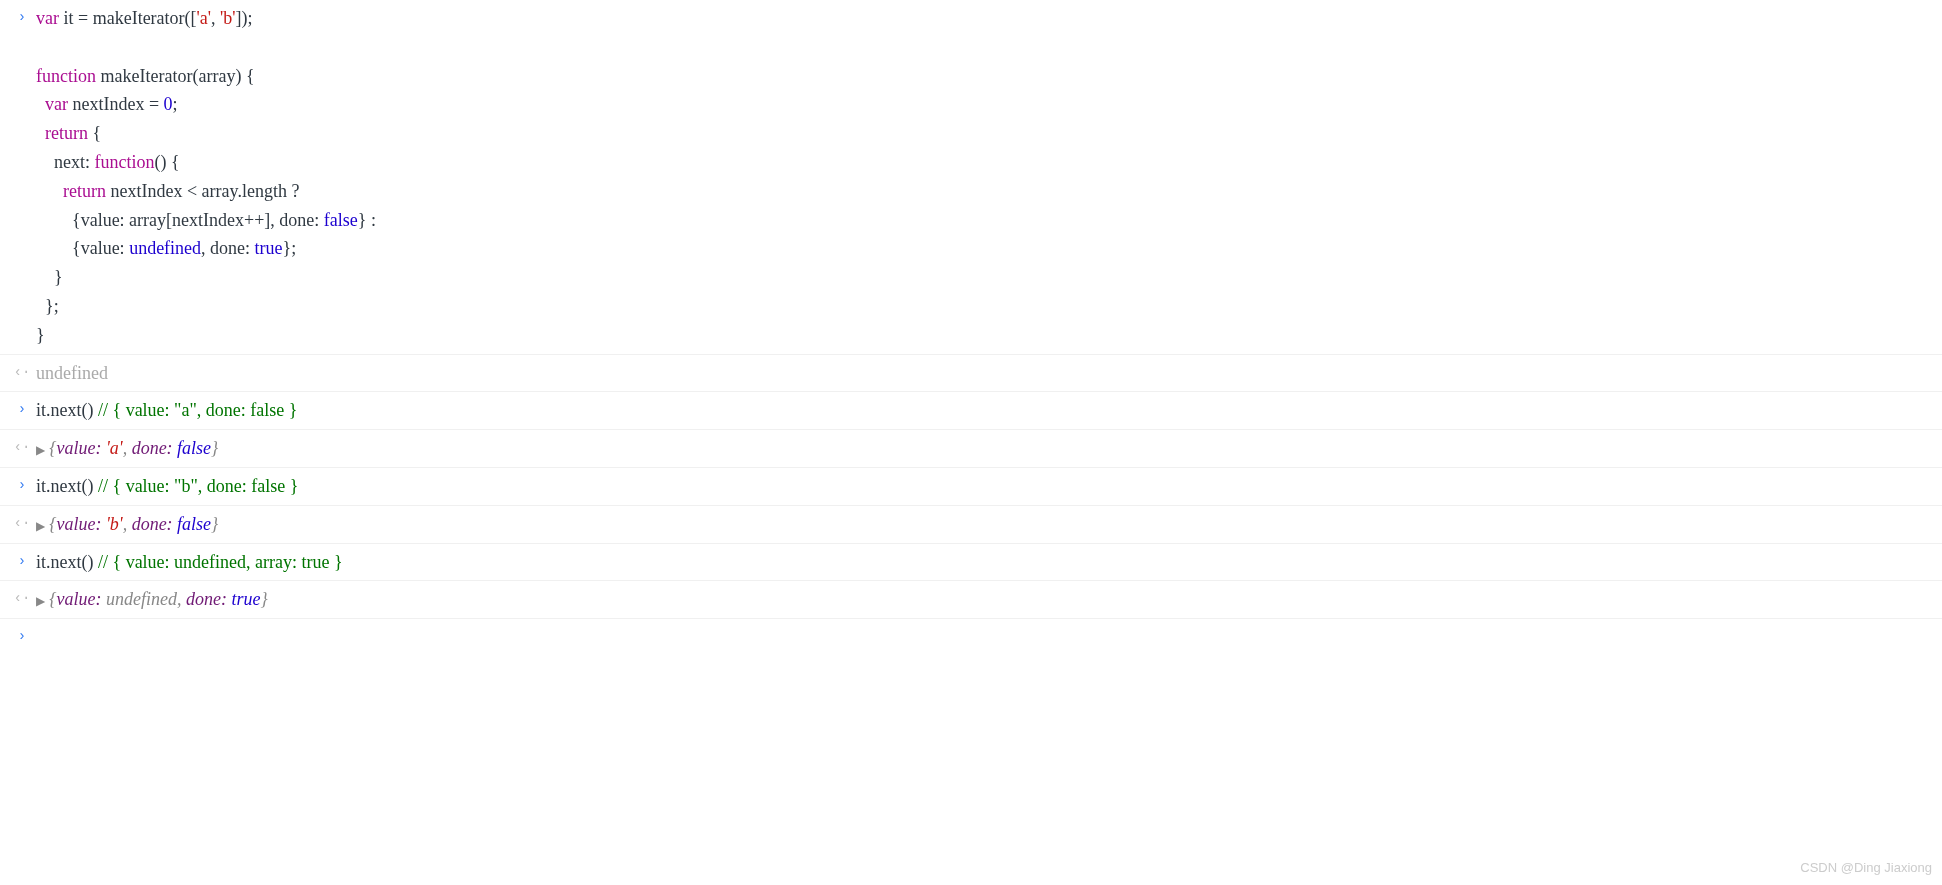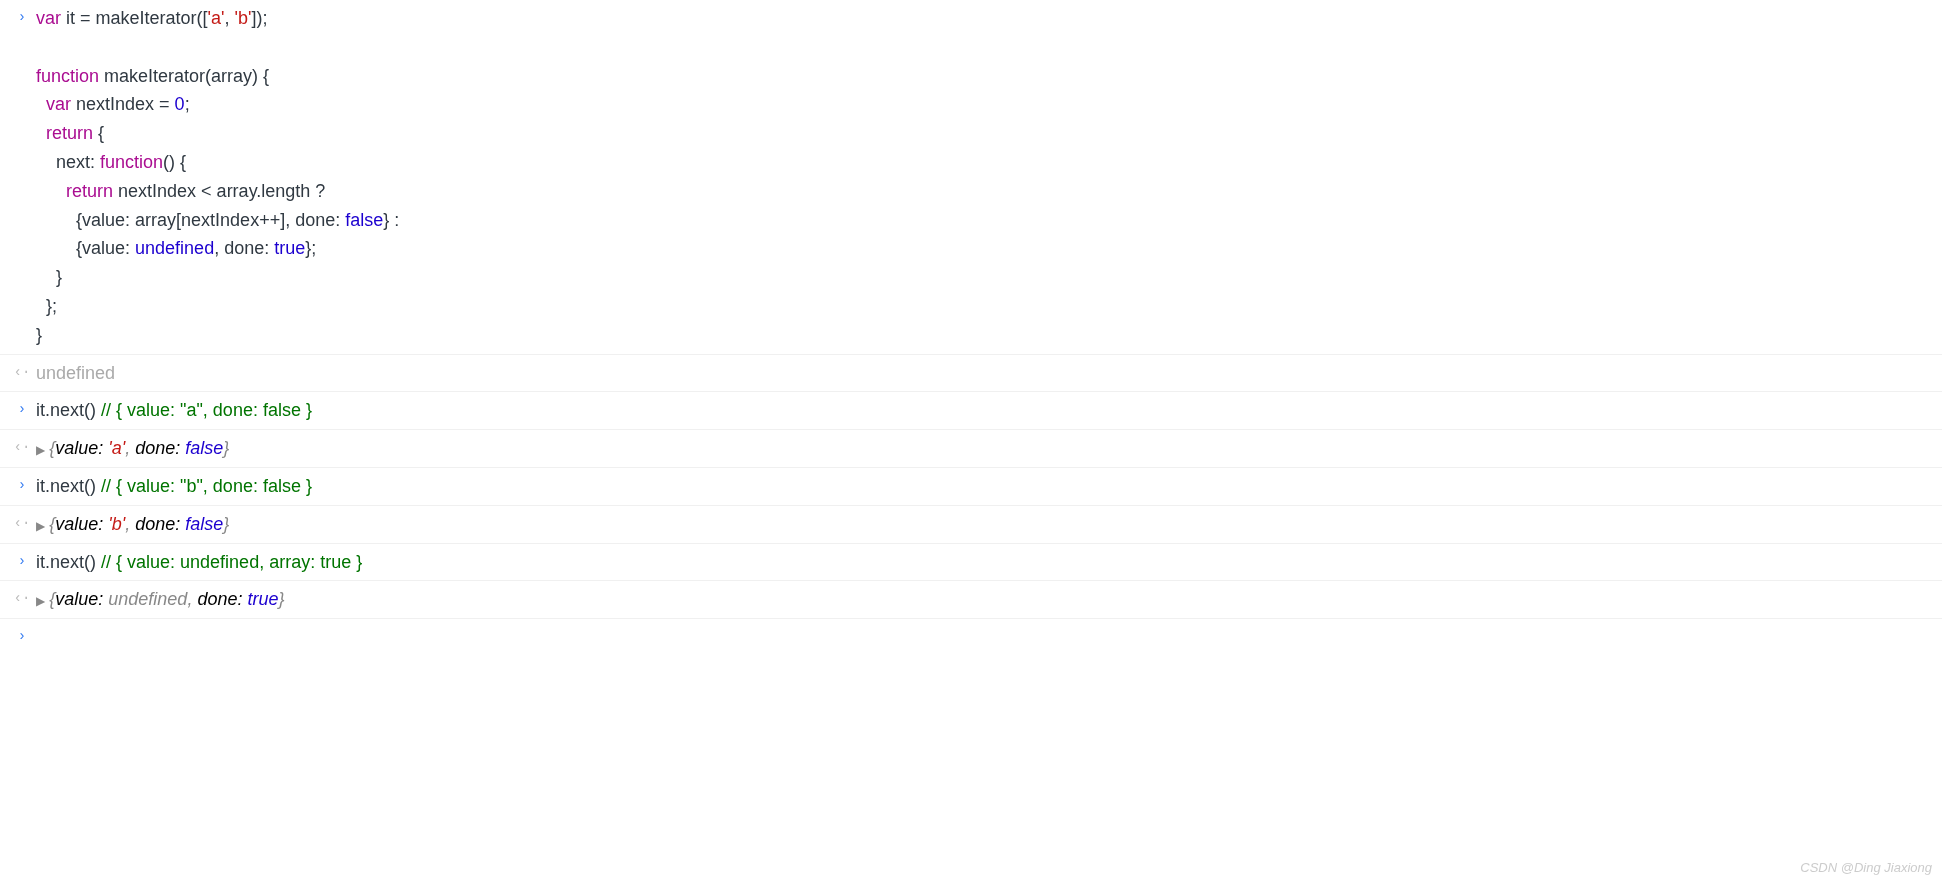--- a/index.html
+++ b/index.html
@@ -23,50 +23,49 @@
     width: 28px;
     flex-shrink: 0;
     display: flex;
     align-items: flex-start;
     justify-content: center;
     padding-top: 2px;
     font-size: 14px;
   }
   .gutter.in { color: #367cf1; }
   .gutter.out { color: #bbbbbb; }
-  .content { flex: 1; white-space: pre; font-family: Liberation Sans, sans-serif; }
+  .content { flex: 1; white-space: pre; font-family: Liberation Serif, serif; }
   .expand {
     color: #888;
     font-size: 12px;
     margin-right: 4px;
     display: inline-block;
   }
 
   
   .kw { color: #aa0d91; }
   .str { color: #c41a16; }  
   .num { color: #1c00cf; }  
   .bool { color: #1c00cf; }
   .comment { color: #007400; }
   .undef-grey { color: #aaa; }
 
   
   .obj-italic { font-style: italic; color: #888; }
-  .obj-key { font-style: italic; color: #000000; }
+  .obj-key { font-style: italic; color: #701a75; }
   .obj-str { font-style: italic; color: #c41a16; }
   .obj-bool { font-style: italic; color: #1c00cf; }
   .obj-undef { font-style: italic; color: #888; }
 
   .watermark {
     position: fixed;
     right: 10px;
     bottom: 6px;
     font-family: Arial, sans-serif;
     font-size: 13px;
-    font-style: italic;
     color: #ccc;
   }
 </style>
 </head>
 <body>
 
 <div class="console">
 
   <div class="row">
     <div class="gutter in">›</div>

